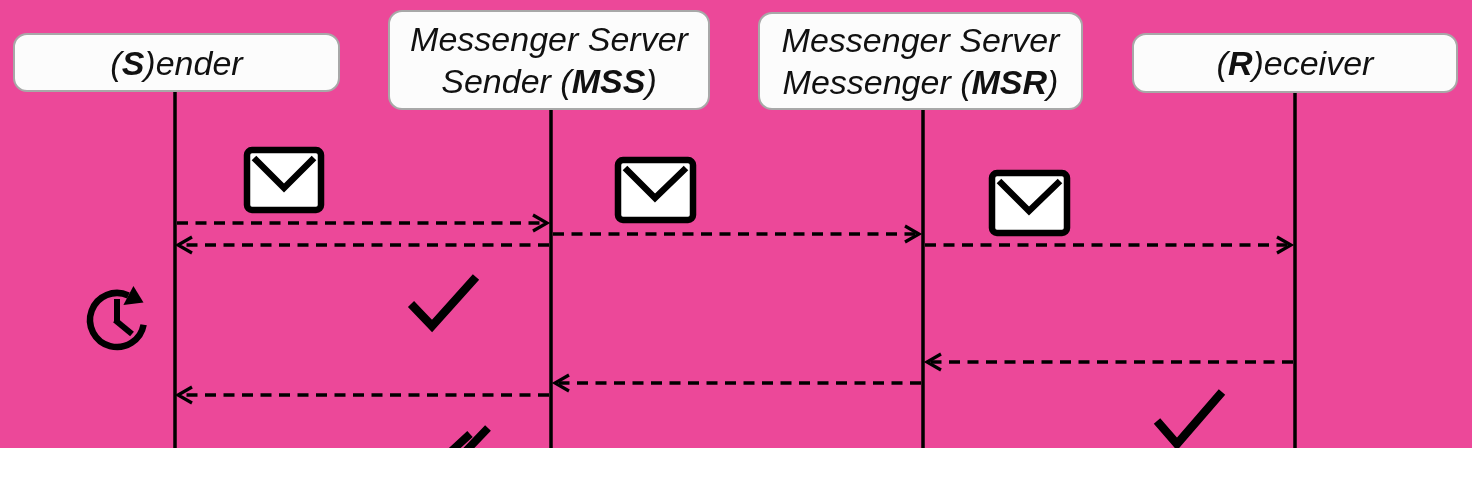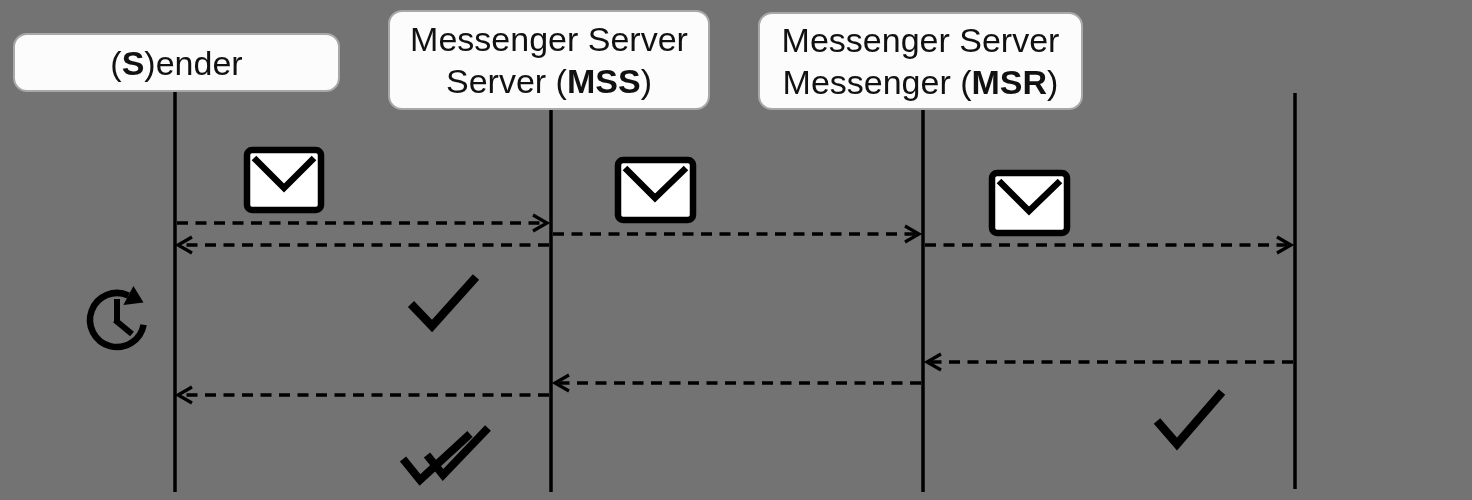--- a/index.html
+++ b/index.html
@@ -1,21 +1,22 @@
 <!DOCTYPE html>
 <html><head>
 <meta charset="utf-8">
 <style>
   html,body{margin:0;padding:0;background:#ffffff;}
   .stage{
     position:relative;
-    width:1472px;height:500px;
-    background:#737373;
+    width:1472px;height:448px;
+    background:#ec4899;
     font-family:"Liberation Sans", sans-serif;
     overflow:hidden;
+    font-style:italic;
   }
   .actor-box{
     position:absolute;
     display:flex;align-items:center;justify-content:center;
     text-align:center;
     background:#fcfcfc;
     border:2.5px solid #a8a8a8;
     border-radius:14px;
     font-size:34px;line-height:42px;
     color:#111111;
@@ -33,31 +34,34 @@
 
 <div class="stage">
 
   <div class="actor-box" id="box-sender">
     <div><span>(</span><span class="b">S</span><span>)ender</span></div>
   </div>
 
   <div class="actor-box" id="box-mss">
     <div>
       <span>Messenger Server</span><br>
-      <span>Server (</span><span class="b">MSS</span><span>)</span>
+      <span>Sender (</span><span class="b">MSS</span><span>)</span>
     </div>
   </div>
 
   <div class="actor-box" id="box-msr">
     <div>
       <span>Messenger Server</span><br>
       <span>Messenger (</span><span class="b">MSR</span><span>)</span>
     </div>
   </div>
 
+  <div class="actor-box" id="box-receiver">
+    <div><span>(</span><span class="b">R</span><span>)eceiver</span></div>
+  </div>
 
   <svg class="overlay" width="1472" height="500" viewBox="0 0 1472 500">
 
     <line x1="175" y1="92" x2="175" y2="492" stroke="#000" stroke-width="3.5"></line>
     <line x1="551" y1="110" x2="551" y2="492" stroke="#000" stroke-width="3.5"></line>
     <line x1="923" y1="110" x2="923" y2="492" stroke="#000" stroke-width="3.5"></line>
     <line x1="1295" y1="93" x2="1295" y2="489" stroke="#000" stroke-width="3.5"></line>
 
     <g>
       <line x1="177" y1="223" x2="543" y2="223" stroke="#000" stroke-width="3.5" stroke-dasharray="11 7.5"></line>

